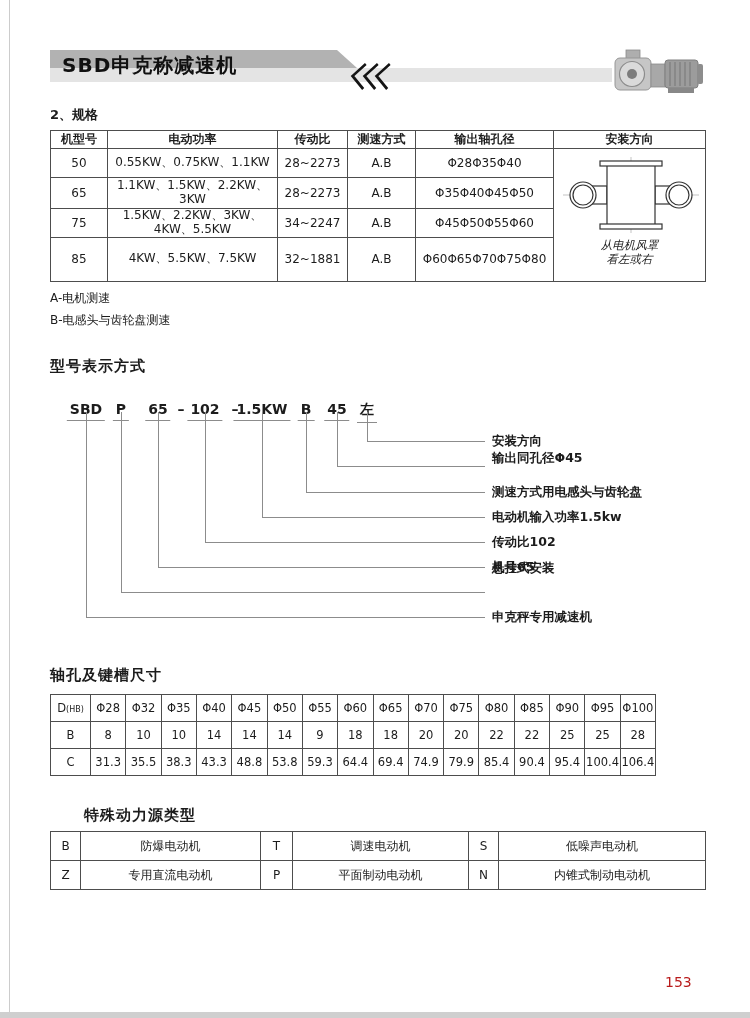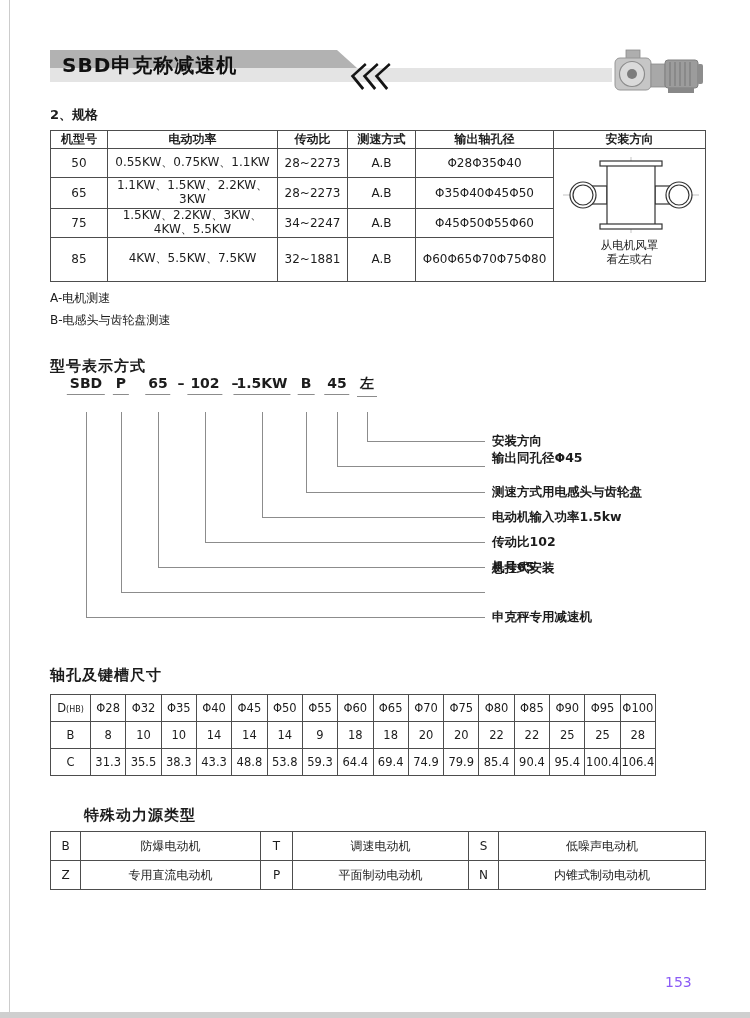--- a/index.html
+++ b/index.html
@@ -21,38 +21,38 @@
   .h-small { position:absolute; left:50px; font-size:13px; font-weight:bold; }
   .h-big   { position:absolute; left:50px; font-size:15px; font-weight:bold; letter-spacing:1px; }
 
   
   table { border-collapse:collapse; table-layout:fixed; position:absolute; left:50px; background:#fff; }
   td, th { border:1px solid #4d4d4d; text-align:center; vertical-align:middle; font-weight:normal; padding:0; }
   .spec-table { top:130px; width:655px; font-size:12px; }
   .spec-table th { font-size:12px; font-weight:600; }
   .spec-table td.power { padding:0 6px; line-height:1.15; }
   .install-cell { vertical-align:top; }
-  .install-note { font-size:11.5px; line-height:14px; text-align:center; }
+  .install-note { font-size:11.5px; line-height:14px; text-align:center;font-style:italic; }
 
   .notes { position:absolute; left:50px; font-size:12px; }
 
   
-  .token { position:absolute; top:375px; transform:translateX(-50%); font-size:14px; font-weight:600; white-space:nowrap; }
+  .token { position:absolute; top:401px; transform:translateX(-50%); font-size:14px; font-weight:600; white-space:nowrap; }
   .token.lined { border-bottom:1px solid #8c8c8c; padding:0 3px 3px 3px; }
   .diagram-lines { position:absolute; left:0; top:0; pointer-events:none; }
   .model-label { position:absolute; left:492px; height:16px; line-height:16px; font-size:12.5px; font-weight:600; white-space:nowrap; }
 
   .dims-table { top:694px; width:606px; font-size:11.5px; }
   .dims-table td { height:27px; }
   .dsub { font-size:8px; }
 
   .special-table { top:831px; width:655px; font-size:12px; }
   .special-table td { height:29px; }
 
-  .page-number { position:absolute; left:665px; top:974px; font-size:14px; color:#8b5cf6; }
+  .page-number { position:absolute; left:665px; top:974px; font-size:14px; color:#b91c1c; }
   .footer-bar { position:absolute; left:0; top:1012px; width:750px; height:6px; background:#cfcfcf; }
 </style>
 </head>
 <body>
 
 <div class="page">
 
   <div class="left-edge"></div>
 
   <div class="bar-dark"></div>

